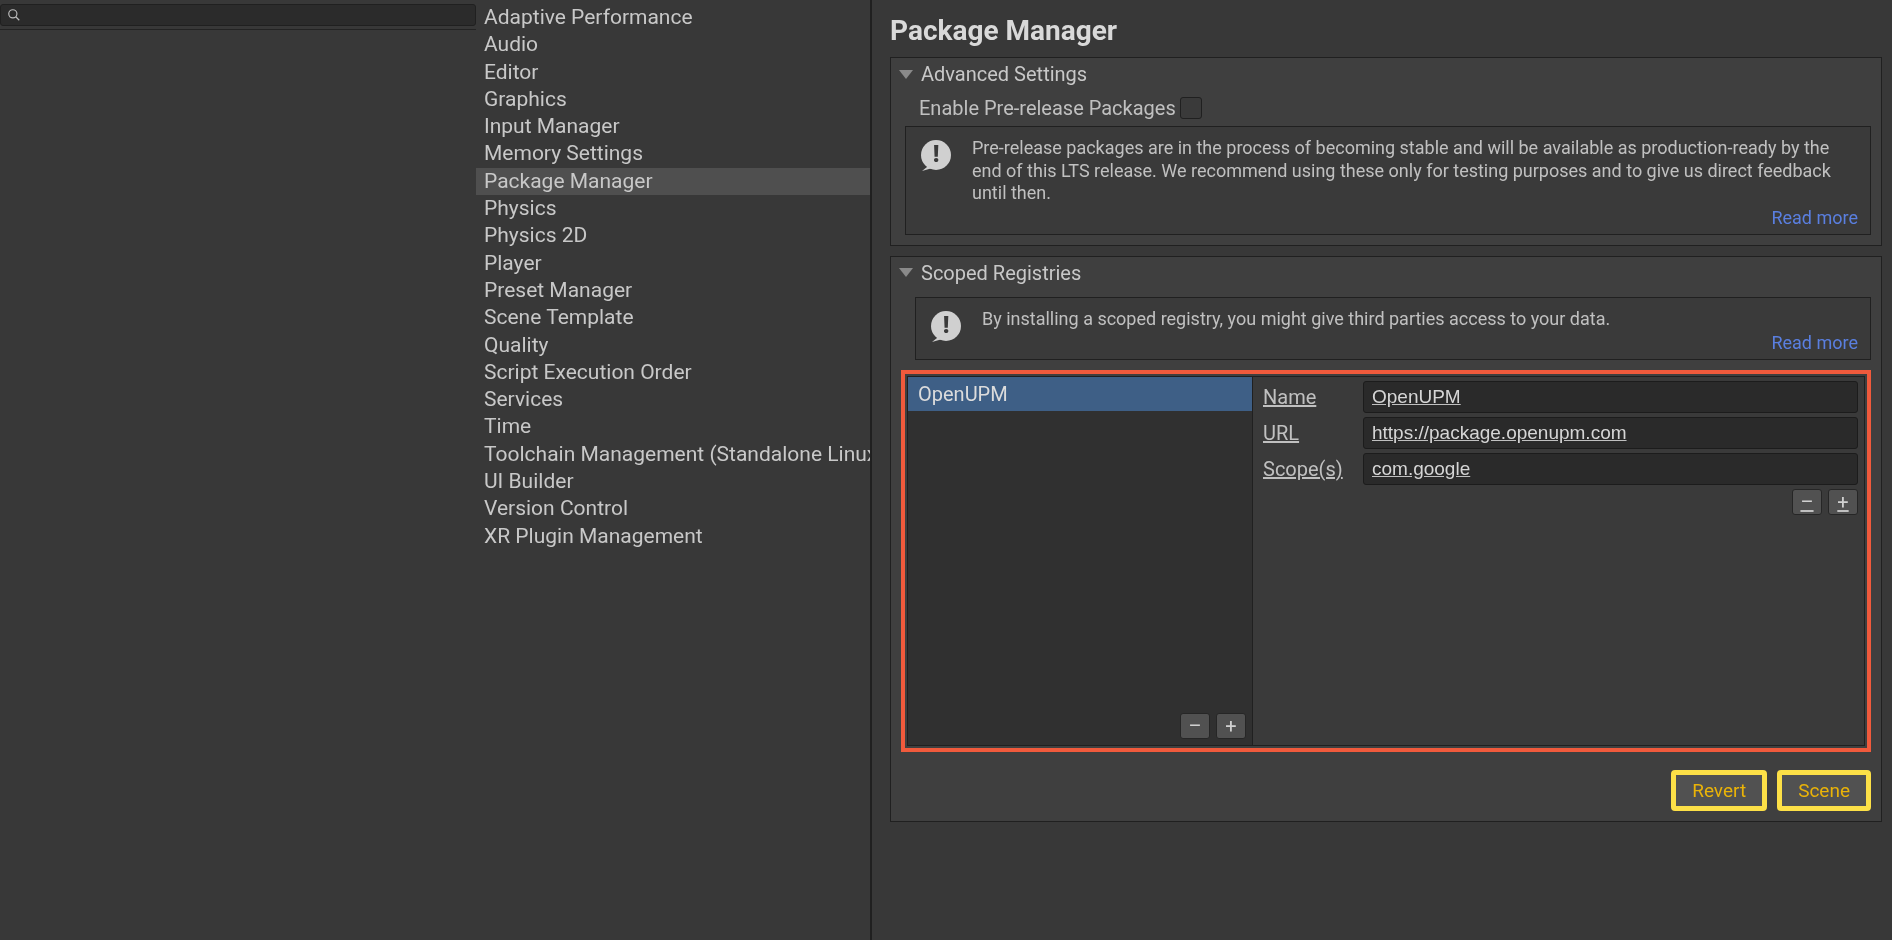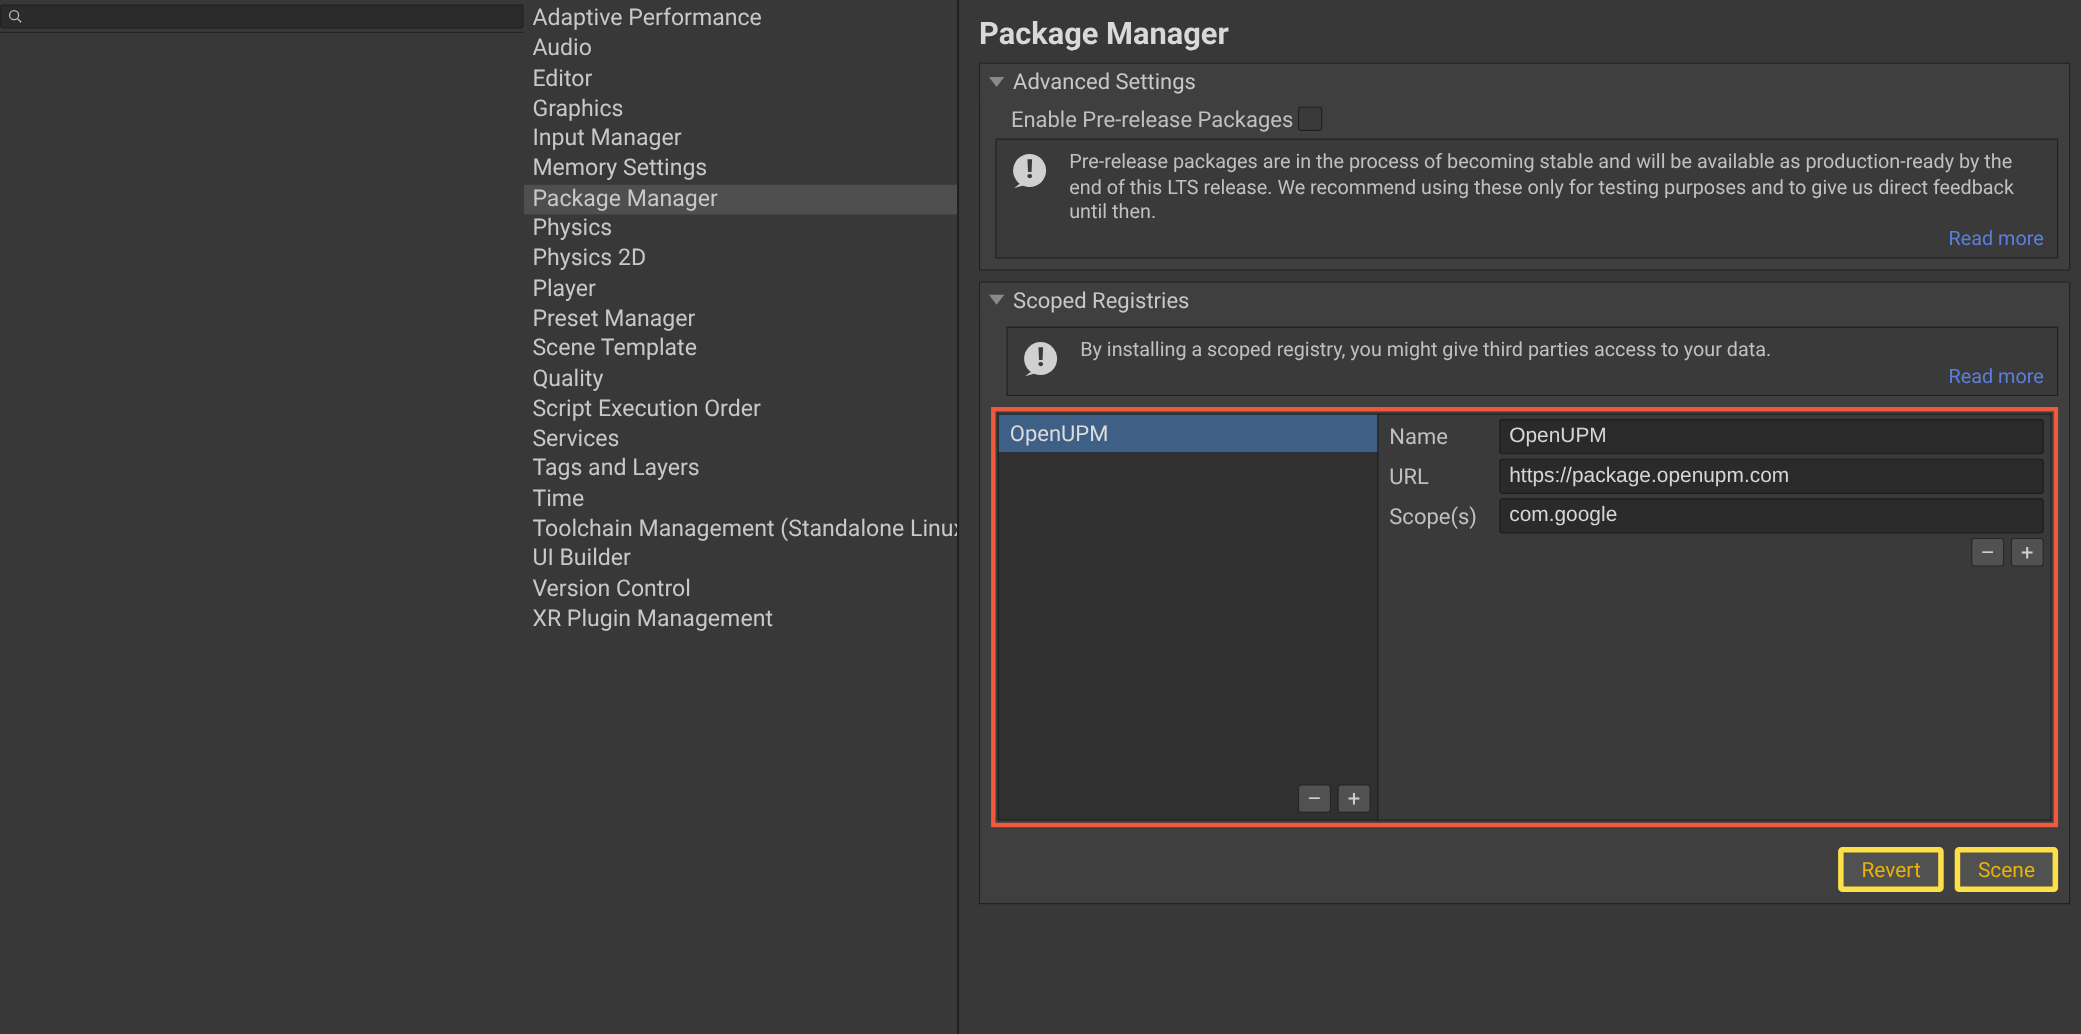--- a/index.html
+++ b/index.html
@@ -211,20 +211,21 @@
     justify-content: center;
   }
   .registry-form {
     flex: 1;
     padding: 4px 6px 6px 10px;
     background: #3a3a3a;
     border: 1px solid #202020;
     border-left: none;
     display: flex;
     flex-direction: column;
+    text-decoration: underline;
   }
   .form-fields { flex: 1; }
   .form-row {
     display: flex;
     align-items: center;
     margin-bottom: 4px;
   }
   .form-label {
     width: 100px;
     font-size: 20px;
@@ -288,21 +289,20 @@
       <div class="side-item">Memory Settings</div>
       <div class="side-item selected">Package Manager</div>
       <div class="side-item">Physics</div>
       <div class="side-item">Physics 2D</div>
       <div class="side-item">Player</div>
       <div class="side-item">Preset Manager</div>
       <div class="side-item">Scene Template</div>
       <div class="side-item">Quality</div>
       <div class="side-item">Script Execution Order</div>
       <div class="side-item">Services</div>
-      <div class="side-item">Tags and Layers</div>
       <div class="side-item">Time</div>
       <div class="side-item">Toolchain Management (Standalone Linux)</div>
       <div class="side-item">UI Builder</div>
       <div class="side-item">Version Control</div>
       <div class="side-item">XR Plugin Management</div>
     </div>
 
     <div class="content">
       <div class="page-title">Package Manager</div>
 

